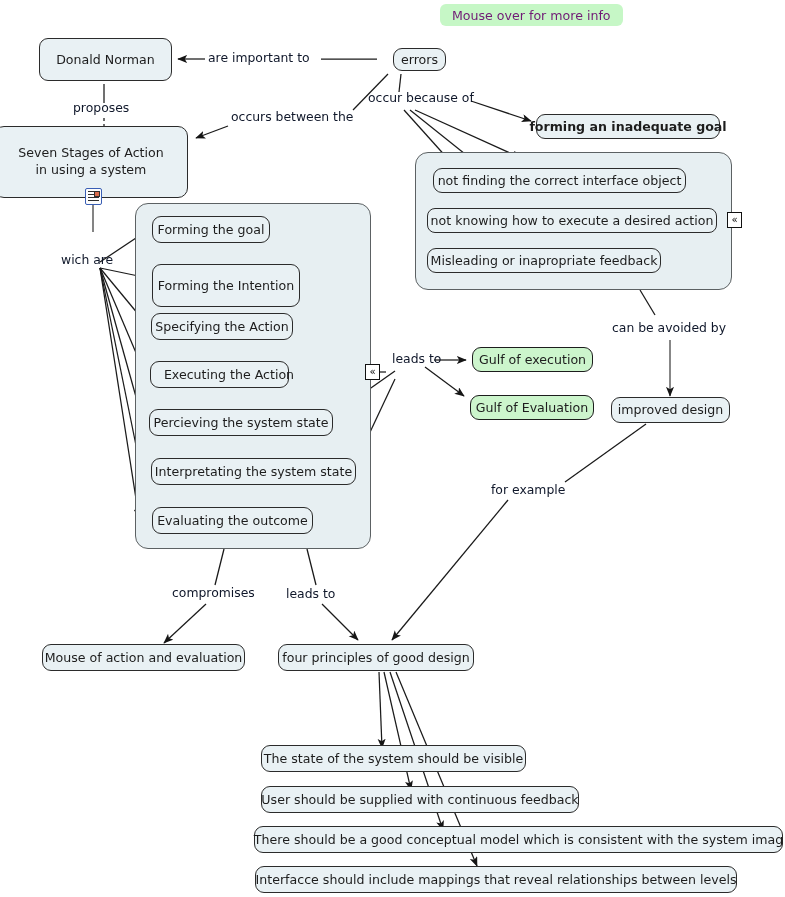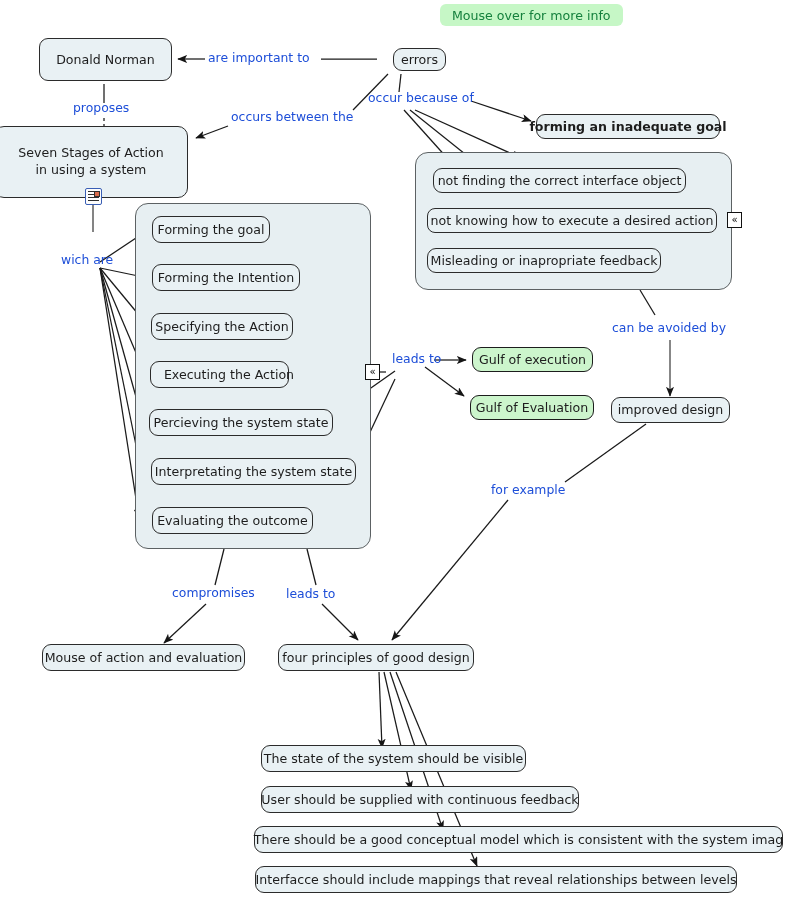--- a/index.html
+++ b/index.html
@@ -61,40 +61,40 @@
     background: #e7eff2;
     border: 1.2px solid #5c6163;
     border-radius: 13px;
     z-index: 1;
   }
 
   
   .edge-label {
     position: absolute;
     font-size: 12.4px;
-    color: #1d4ed8;
+    color: #0f172a;
     background: transparent;
     white-space: nowrap;
     z-index: 4;
     line-height: 1;
   }
 
   
   #info-banner {
     position: absolute;
     left: 440px;
     top: 4px;
     height: 22px;
     padding: 0 12px;
     background: #c6f7c6;
     border-radius: 6px;
     display: flex;
     align-items: center;
     font-size: 12.6px;
-    color: #15803d;
+    color: #701a75;
     white-space: nowrap;
     z-index: 6;
   }
 
   
   .expand-marker {
     position: absolute;
     width: 15px;
     height: 16px;
     box-sizing: border-box;
@@ -231,21 +231,21 @@
   <div class="node" style="left:536px; top:114px; width:184px; height:25px;font-weight:bold;">forming an inadequate goal</div>
 
   <div class="node" style="left:433px; top:168px; width:253px; height:25px;">not finding the correct interface object</div>
 
   <div class="node" style="left:427px; top:208px; width:290px; height:25px;border-radius:8px;">not knowing how to execute a desired action</div>
 
   <div class="node" style="left:427px; top:248px; width:234px; height:25px;text-align:right;">Misleading or inapropriate feedback</div>
 
   <div class="node" style="left:152px; top:216px; width:118px; height:27px;">Forming the goal</div>
 
-  <div class="node" style="left:152px; top:264px; width:148px; height:27px;">Forming the Intention</div>
+  <div class="node" style="left:152px; top:264px; width:148px; height:43px;">Forming the Intention</div>
 
   <div class="node" style="left:151px; top:313px; width:142px; height:27px;">Specifying the Action</div>
 
   <div class="node" style="left:150px; top:361px; width:139px; height:27px;padding-left:28px;">Executing the Action</div>
 
   <div class="node" style="left:149px; top:409px; width:184px; height:27px;">Percieving the system state</div>
 
   <div class="node" style="left:151px; top:458px; width:205px; height:27px;">Interpretating the system state</div>
 
   <div class="node" style="left:152px; top:507px; width:161px; height:27px;">Evaluating the outcome</div>

